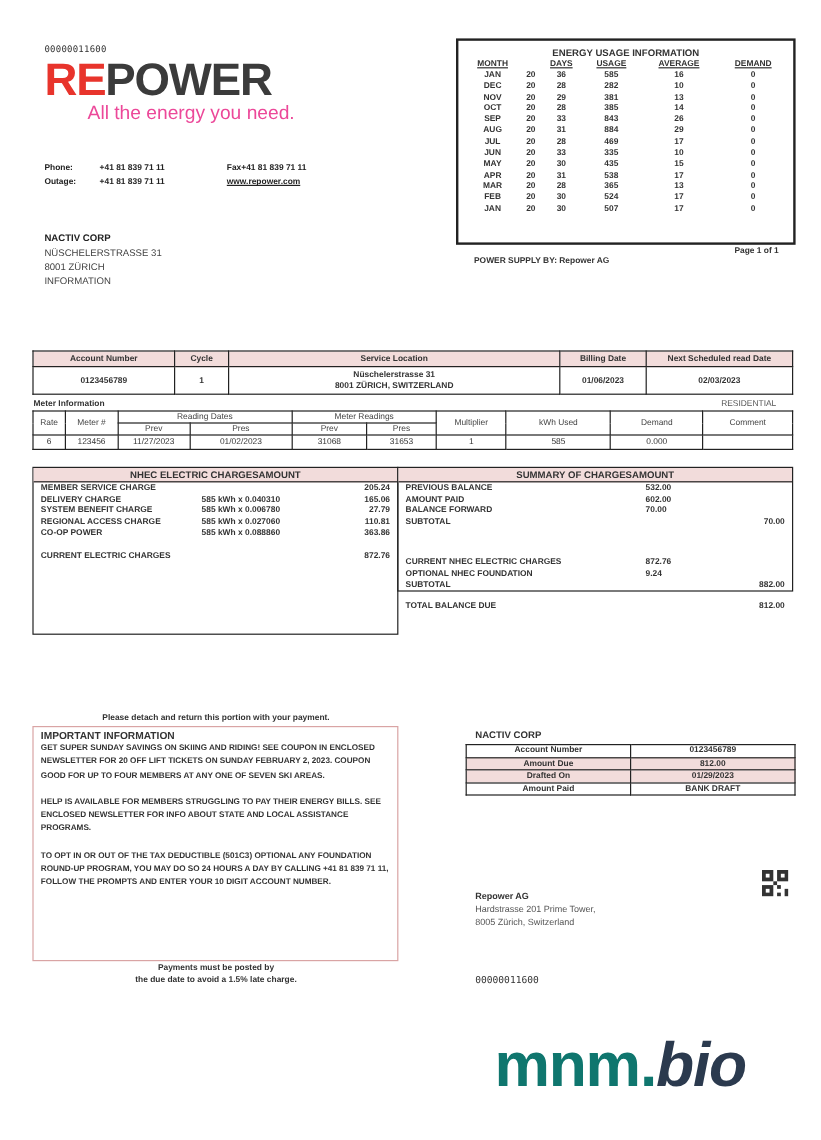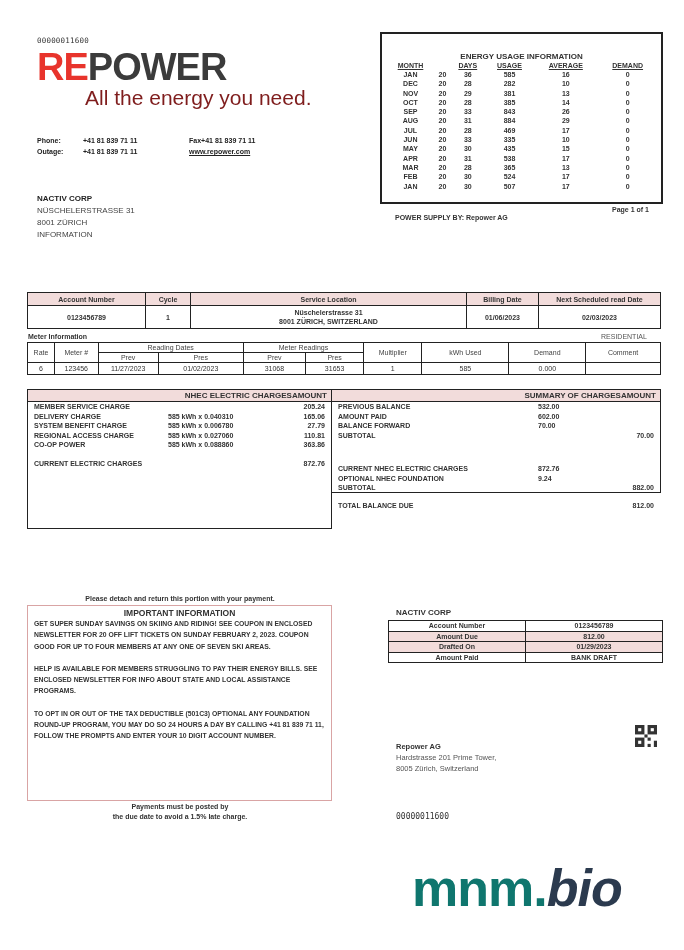--- a/index.html
+++ b/index.html
@@ -4,56 +4,56 @@
 <style>
   * { box-sizing: border-box; margin: 0; padding: 0; }
   body { width: 684px; height: 950px; background: #fff; font-family: "Liberation Sans", sans-serif; color: #333; position: relative; overflow: hidden; font-size: 7px; }
   .abs { position: absolute; }
   .bold { font-weight: bold; }
   .pink { background: #f2dcdb; }
   #ref-top { left: 37px; top: 36px; font-family: "DejaVu Sans Mono", monospace; font-size: 7.5px; color: #333; letter-spacing: 0.2px; }
   #logo { left: 37px; top: 48px; font-size: 38px; font-weight: bold; letter-spacing: -1px; line-height: 38px; }
   #logo .re { color: #e8342c; }
   #logo .pw { color: #3b3b3b; margin-top: 21px; }
-  #tagline { left: 73px; top: 86px; font-size: 21px; color: #7f1d1d; margin-left: 12px; }
+  #tagline { left: 73px; top: 86px; font-size: 16px; color: #ec4899; }
   #contact { left: 37px; top: 135px; font-size: 7px; line-height: 11px; color: #222; }
   #contact .lbl { display: inline-block; width: 46px; font-weight: bold; }
   #contact .val { display: inline-block; width: 106px; font-weight: bold; }
   #contact .link { text-decoration: underline; font-weight: bold; }
   #cust-addr { left: 37px; top: 193px; font-size: 8px; line-height: 12px; color: #444; }
   #cust-addr .nm { font-weight: bold; color: #222; }
-  #usage { left: 380px; top: 32px; width: 283px; height: 172px; border: 2px solid #222; padding: 18px 4px; }
+  #usage { left: 380px; top: 32px; width: 283px; height: 172px; border: 2px solid #222; padding: 6px 4px; }
   #usage .ttl { text-align: center; font-weight: bold; font-size: 8px; line-height: 9px; }
   #usage table { width: 100%; border-collapse: collapse; font-size: 7px; font-weight: bold; }
   #usage th { text-decoration: underline; font-weight: bold; line-height: 9px; }
   #usage td { text-align: center; line-height: 9.3px; }
   #page-no { left: 612px; top: 206px; font-size: 7px; font-weight: bold; }
   #supply { left: 395px; top: 214px; font-size: 7px; font-weight: bold; }
   table.grid { border-collapse: collapse; font-size: 7px; }
   table.grid td, table.grid th { border: 1.5px solid #222; text-align: center; font-weight: normal; }
   #acct-tbl { left: 27px; top: 292px; width: 634px; }
   #acct-tbl th { height: 13px; background: #f2dcdb; font-weight: bold; }
   #acct-tbl td { height: 23px; font-weight: bold; line-height: 9px; }
   #meter-lbl { left: 28px; top: 333px; font-weight: bold; font-size: 7px; }
   #resid { left: 601px; top: 333px; font-size: 7px; color: #555; }
   #meter-tbl { left: 27px; top: 342px; width: 634px; }
   #meter-tbl th { height: 10px; color: #444; }
   #meter-tbl td { height: 12px; color: #333; }
   .charges-box { border: 1.5px solid #222; }
   #nhec { left: 27px; top: 389px; width: 305px; height: 140px; }
   #summary { left: 331px; top: 389px; width: 330px; height: 104px; }
-  .box-head { background: #f2dcdb; border-bottom: 1.5px solid #222; height: 12px; display: flex; justify-content: flex-end; padding: 0 4px; font-weight: bold; font-size: 8px; line-height: 11px; }
+  .box-head { background: #f2dcdb; border-bottom: 1.5px solid #222; height: 12px; display: flex; justify-content: center; padding: 0 4px; font-weight: bold; font-size: 8px; line-height: 11px; }
   .row { position: relative; height: 9.5px; font-size: 7px; font-weight: bold; line-height: 9.5px; padding-left: 6px; }
   .row .rate { position: absolute; left: 140px; }
   .row .amt { position: absolute; right: 6px; text-align: right; }
   .row .mid { position: absolute; left: 206px; }
   .gap { height: 9px; }
   #detach { left: 28px; top: 595px; width: 304px; text-align: center; font-size: 7px; font-weight: bold; }
   #important { left: 27px; top: 605px; width: 305px; height: 196px; border: 1.5px solid #d9a4a4; padding: 2px 6px; }
-  #important .h { text-align: center; font-weight: bold; font-size: 8.5px; line-height: 10px; }
+  #important .h { font-weight: bold; font-size: 8.5px; line-height: 10px; }
   #important p { font-size: 6.8px; font-weight: bold; line-height: 11.3px; margin-bottom: 11px; color: #333; }
   #late { left: 28px; top: 802px; width: 304px; text-align: center; font-size: 7px; font-weight: bold; line-height: 10px; }
   #remit-name { left: 396px; top: 608px; font-size: 8px; font-weight: bold; }
   #remit-tbl { left: 388px; top: 620px; width: 275px; }
   #remit-tbl td { height: 10.5px; font-weight: bold; font-size: 7px; line-height: 9px; width: 50%; }
   #qr { left: 635px; top: 725px; width: 22px; height: 22px; }
   #payee { left: 396px; top: 741px; font-size: 7.5px; line-height: 11px; color: #555; }
   #payee .nm { font-weight: bold; color: #333; }
   #ref-bot { left: 396px; top: 812px; font-family: "DejaVu Sans Mono", monospace; font-size: 8px; color: #333; }
   #wm { left: 412px; top: 858px; font-size: 52px; font-weight: bold; letter-spacing: -1px; line-height: 60px; }

